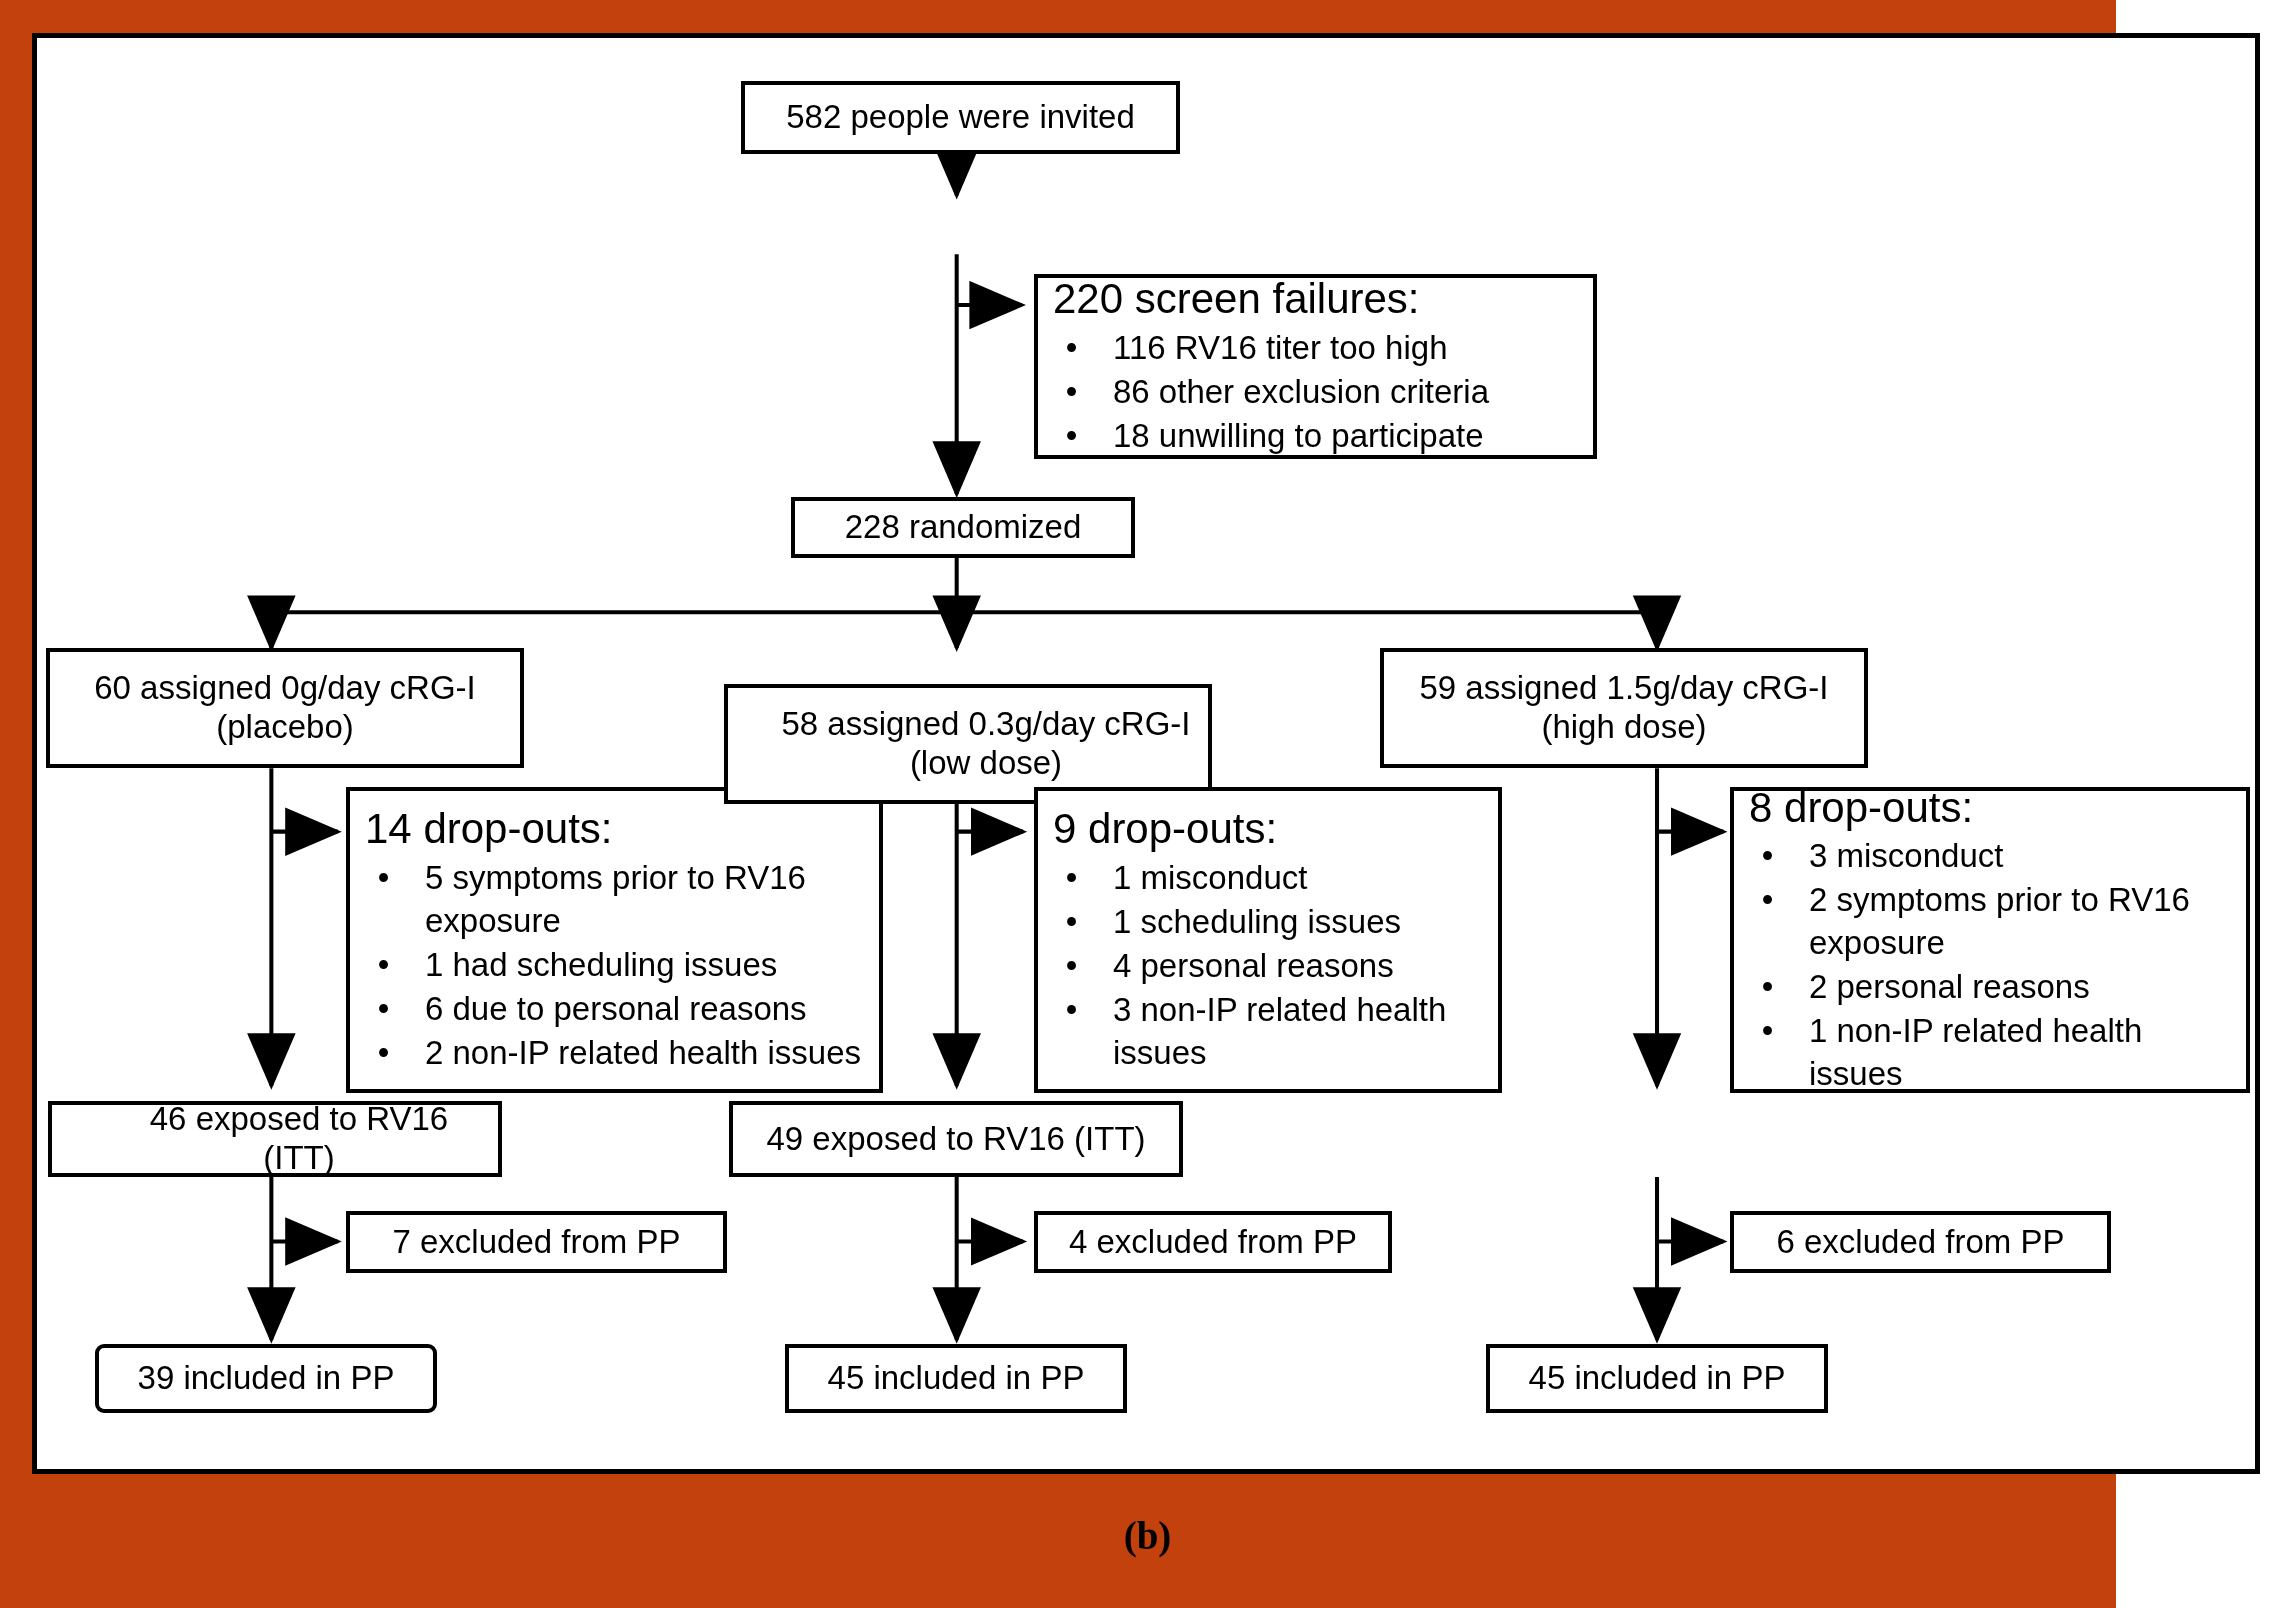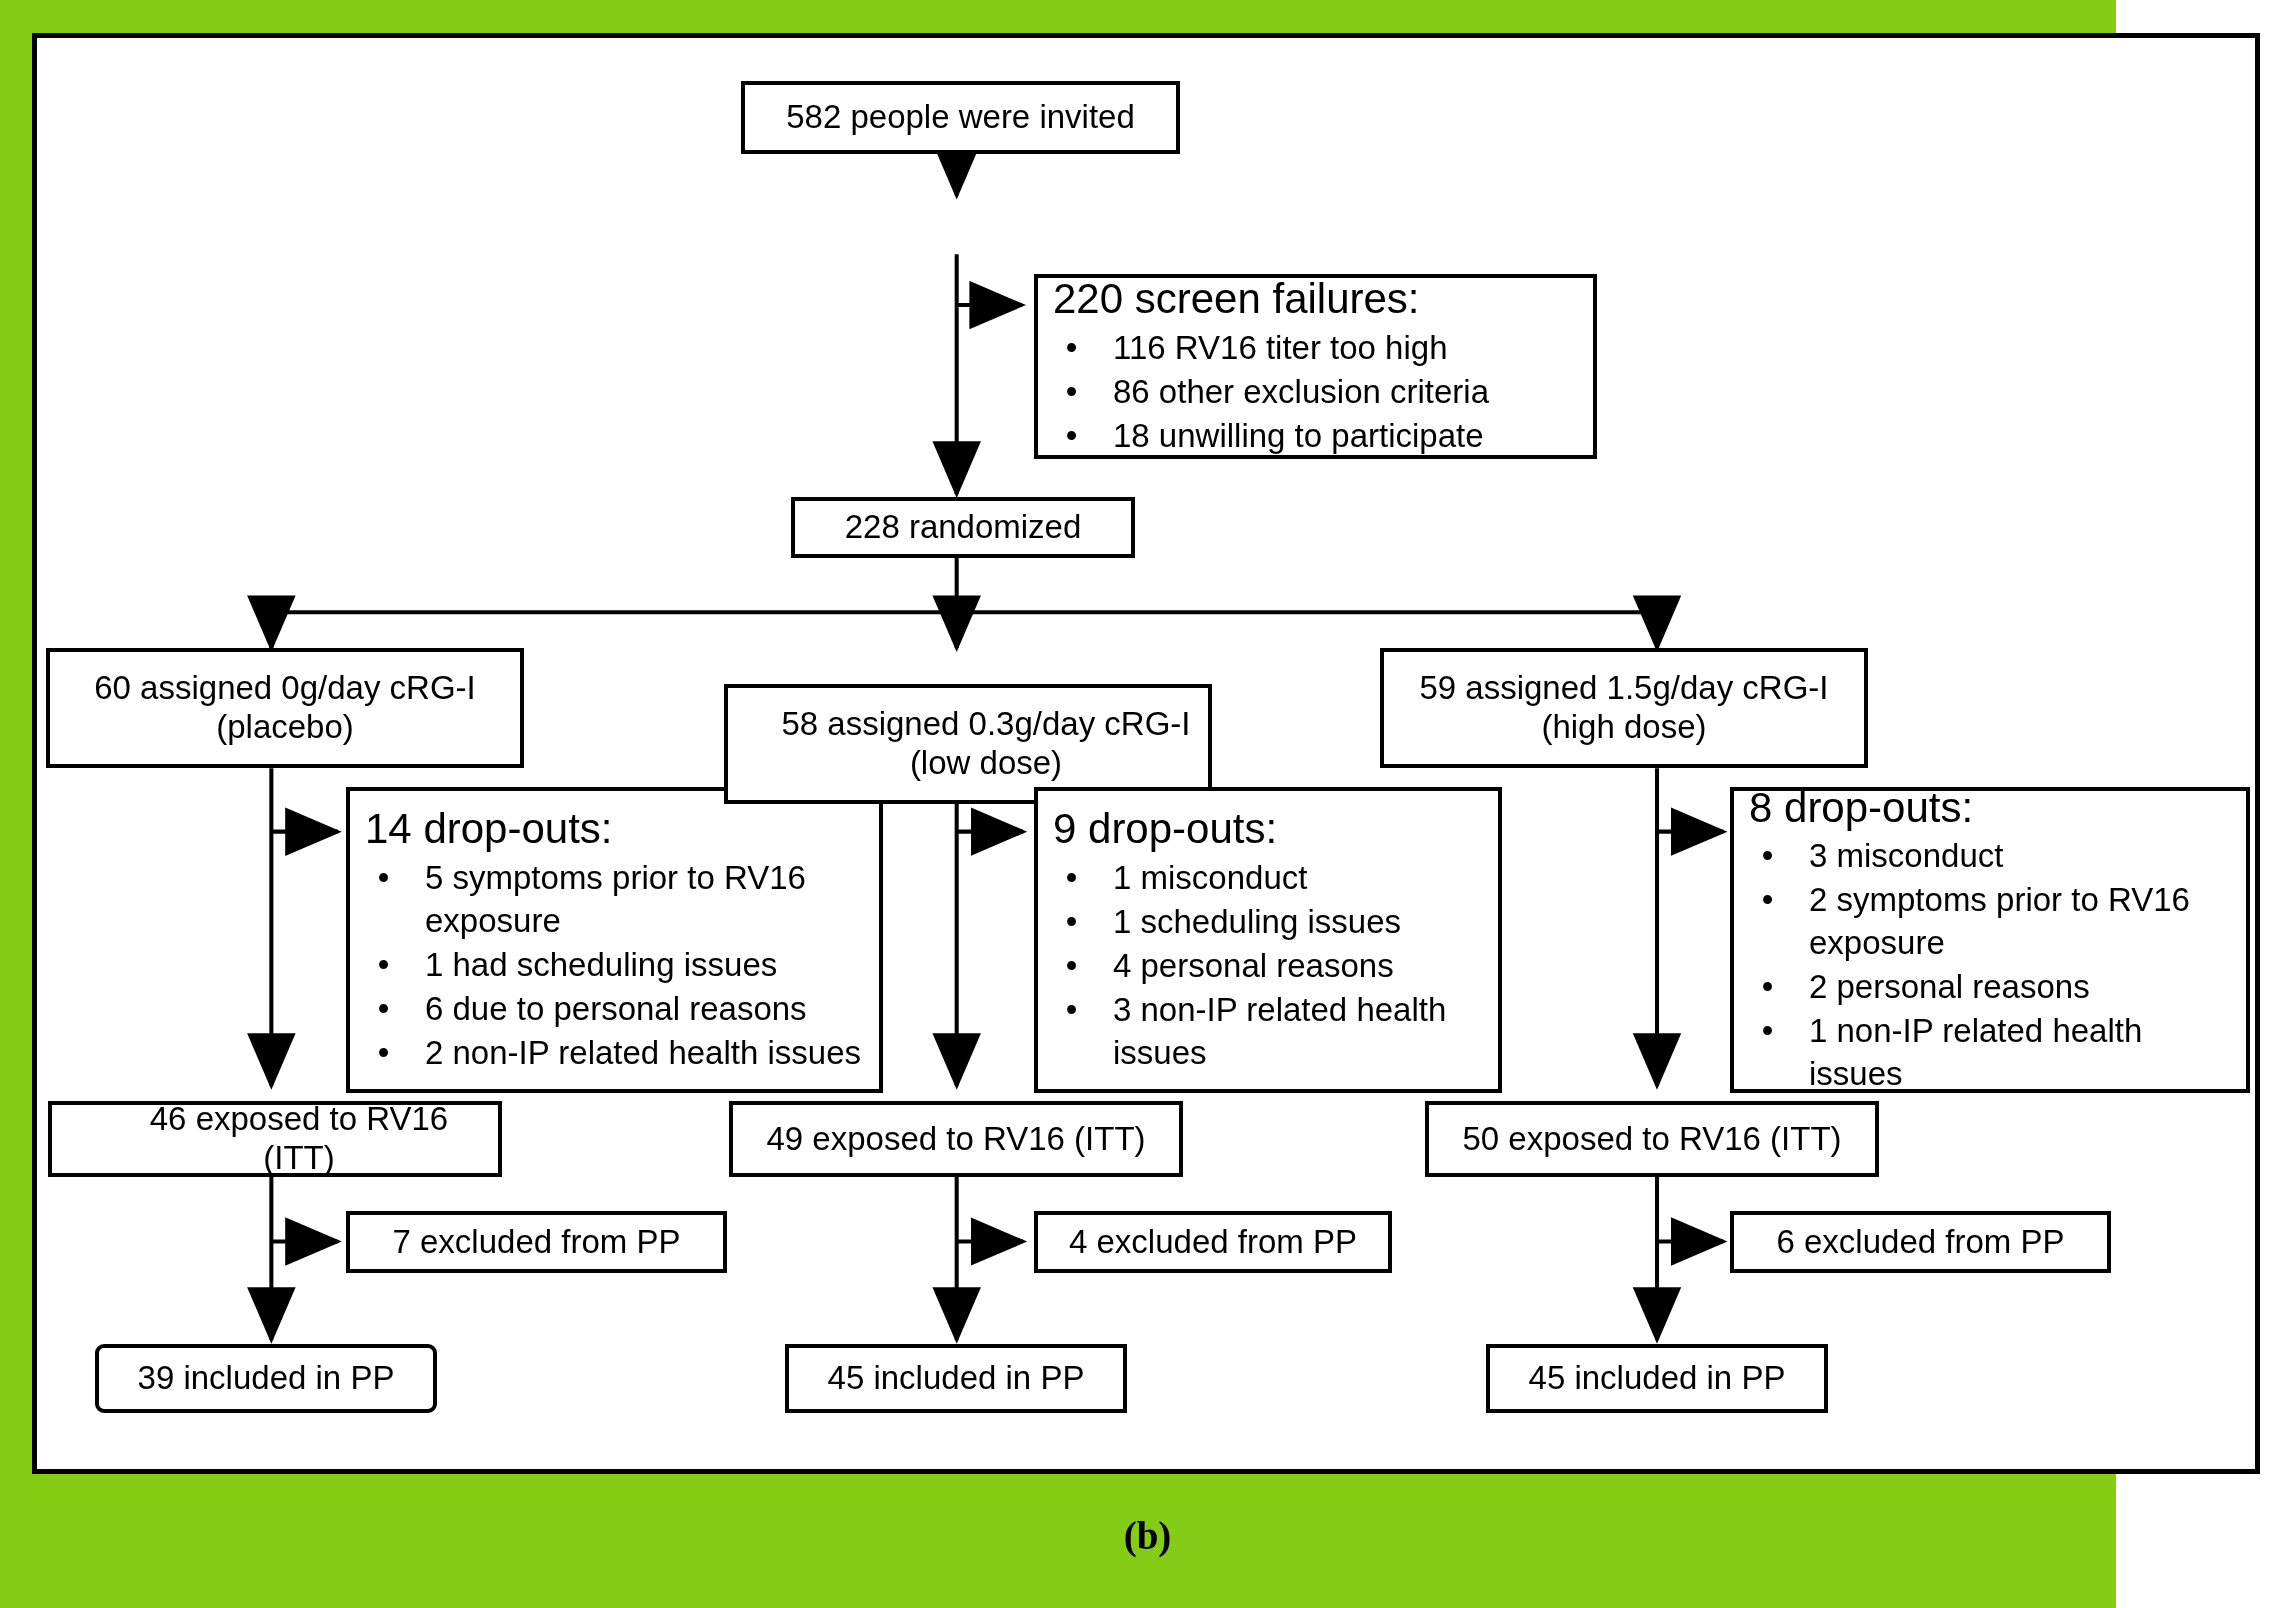--- a/index.html
+++ b/index.html
@@ -11,21 +11,21 @@
     width: 2295px;
     height: 1609px;
     font-family: "Liberation Sans", sans-serif;
     color: #000000;
     overflow: hidden;
   }
   #stage {
     position: relative;
     width: 2116px;
     height: 1609px;
-    background: #84cc16;
+    background: #c2410c;
   }
   #frame {
     position: absolute;
     left: 32px;
     top: 33px;
     width: 2228px;
     height: 1441px;
     border: 5.2px solid #000000;
     box-sizing: border-box;
     background: #ffffff;
@@ -226,23 +226,20 @@
       <div class="lb-title">8 drop-outs:</div>
       <ul class="lb-list">
         <li><span class="bullet">•</span><span>3 misconduct</span></li>
         <li><span class="bullet">•</span><span>2 symptoms prior to RV16 exposure</span></li>
         <li><span class="bullet">•</span><span>2 personal reasons</span></li>
         <li><span class="bullet">•</span><span>1 non-IP related health issues</span></li>
       </ul>
     </div>
   </div>
 
-  <div class="node center" style="left:1425px; top:1101px; width:454px; height:76px;">
-    <div class="nlines">50 exposed to RV16 (ITT)</div>
-  </div>
 
   <div class="node center" style="left:1730px; top:1211px; width:381px; height:62px;">
     <div class="nlines">6 excluded from PP</div>
   </div>
 
   <div class="node center" style="left:1486px; top:1344px; width:342px; height:69px;">
     <div class="nlines">45 included in PP</div>
   </div>
 
   <div class="caption">(b)</div>

